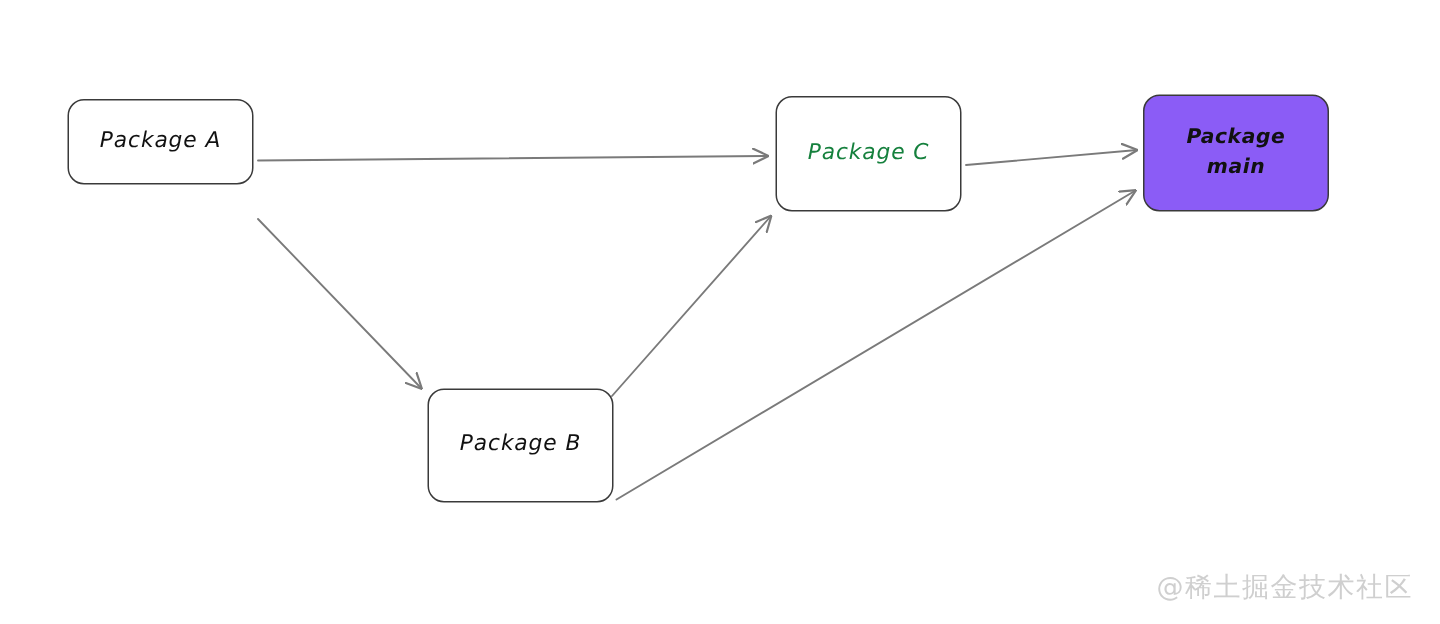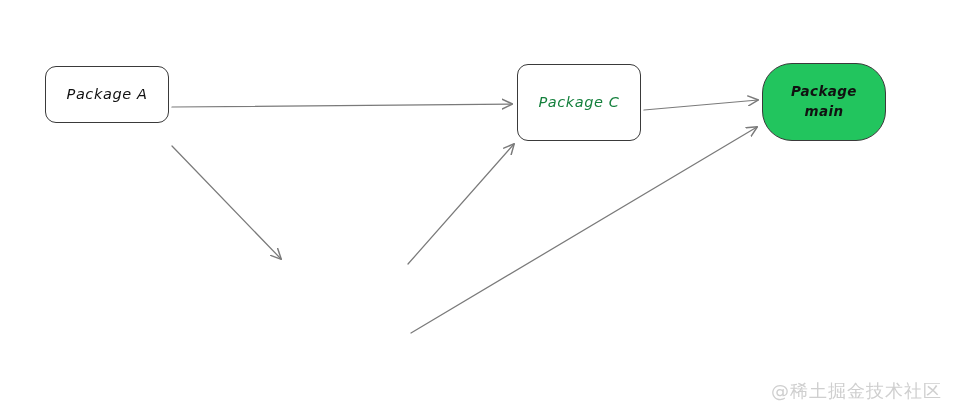--- a/index.html
+++ b/index.html
@@ -84,25 +84,28 @@
 
     <line class="edge" x1="644" y1="110" x2="758" y2="100" stroke="#7a7a7a" stroke-width="1.25" stroke-linecap="round" marker-end="url(#arrowhead)"></line>
 
     <line class="edge" x1="411" y1="333" x2="757" y2="127" stroke="#7a7a7a" stroke-width="1.25" stroke-linecap="round" marker-end="url(#arrowhead)"></line>
   </svg>
 
   <div class="node" id="node-package-a" style="left: 45px; top: 66px; width: 124px; height: 57px; border-color: rgb(58, 58, 58); background: rgb(255, 255, 255);">
     <span class="node-label" style="color: rgb(17, 17, 17);">Package A</span>
   </div>
 
+  <div class="node" id="node-package-b" style="left: 285px; top: 259px; width: 124px; height: 76px; border-color: rgb(58, 58, 58); background: rgb(255, 255, 255);">
+    <span class="node-label" style="color: rgb(17, 17, 17);">Package B</span>
+  </div>
 
   <div class="node" id="node-package-c" style="left: 517px; top: 64px; width: 124px; height: 77px; border-color: rgb(58, 58, 58); background: rgb(255, 255, 255);">
     <span class="node-label" style="color: #15803d;">Package C</span>
   </div>
 
-  <div class="node" id="node-package-main" style="left: 762px; top: 63px; width: 124px; height: 78px; border-color: rgb(58, 58, 58); background: #22c55e; border-radius: 30px;">
+  <div class="node" id="node-package-main" style="left: 762px; top: 63px; width: 124px; height: 78px; border-color: rgb(58, 58, 58); background: #8b5cf6;">
     <span class="node-label two-line" style="color: rgb(17, 17, 17);">Package
 main</span>
   </div>
 
   <div id="watermark" style="color: rgb(207, 207, 207);">@稀土掘金技术社区</div>
 
 </div>
 
 </body></html>

